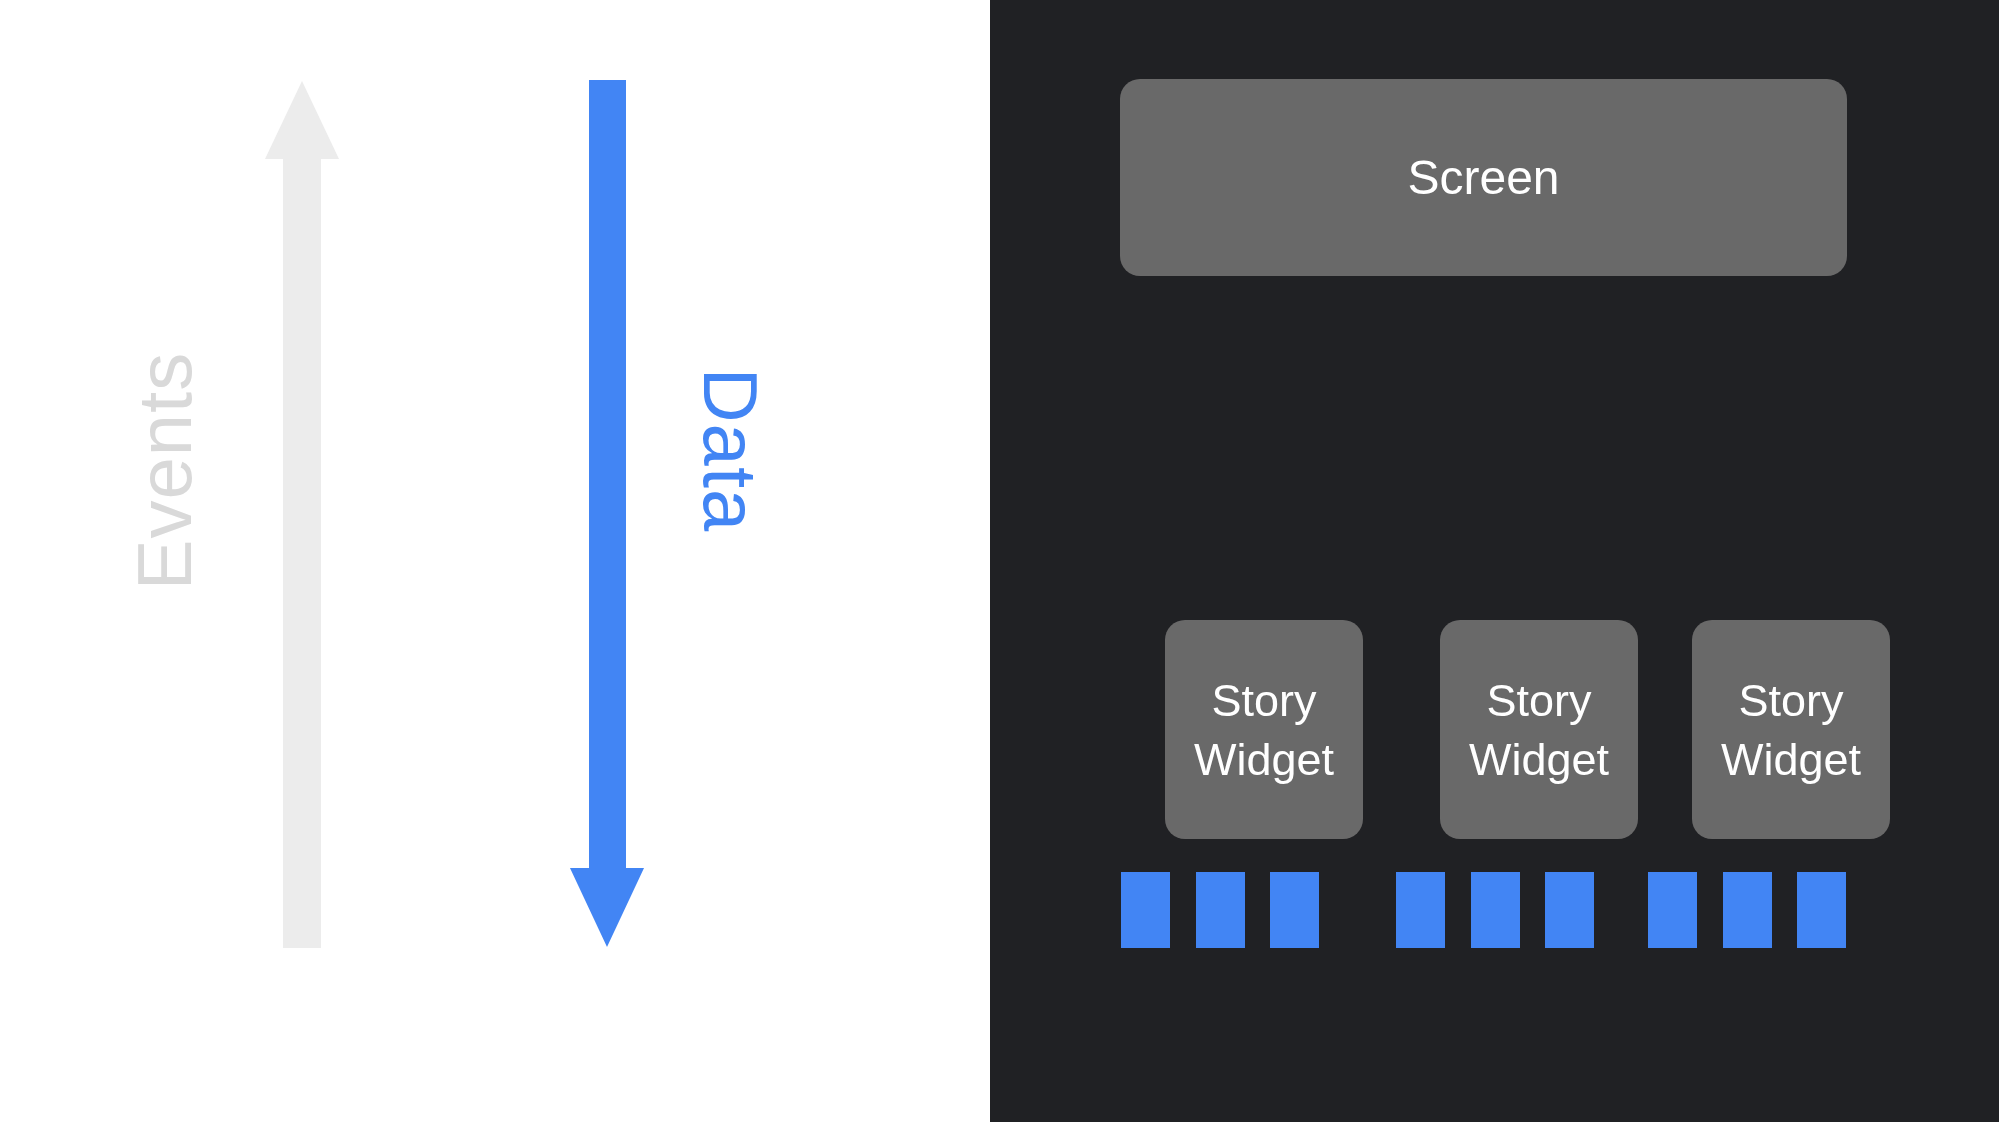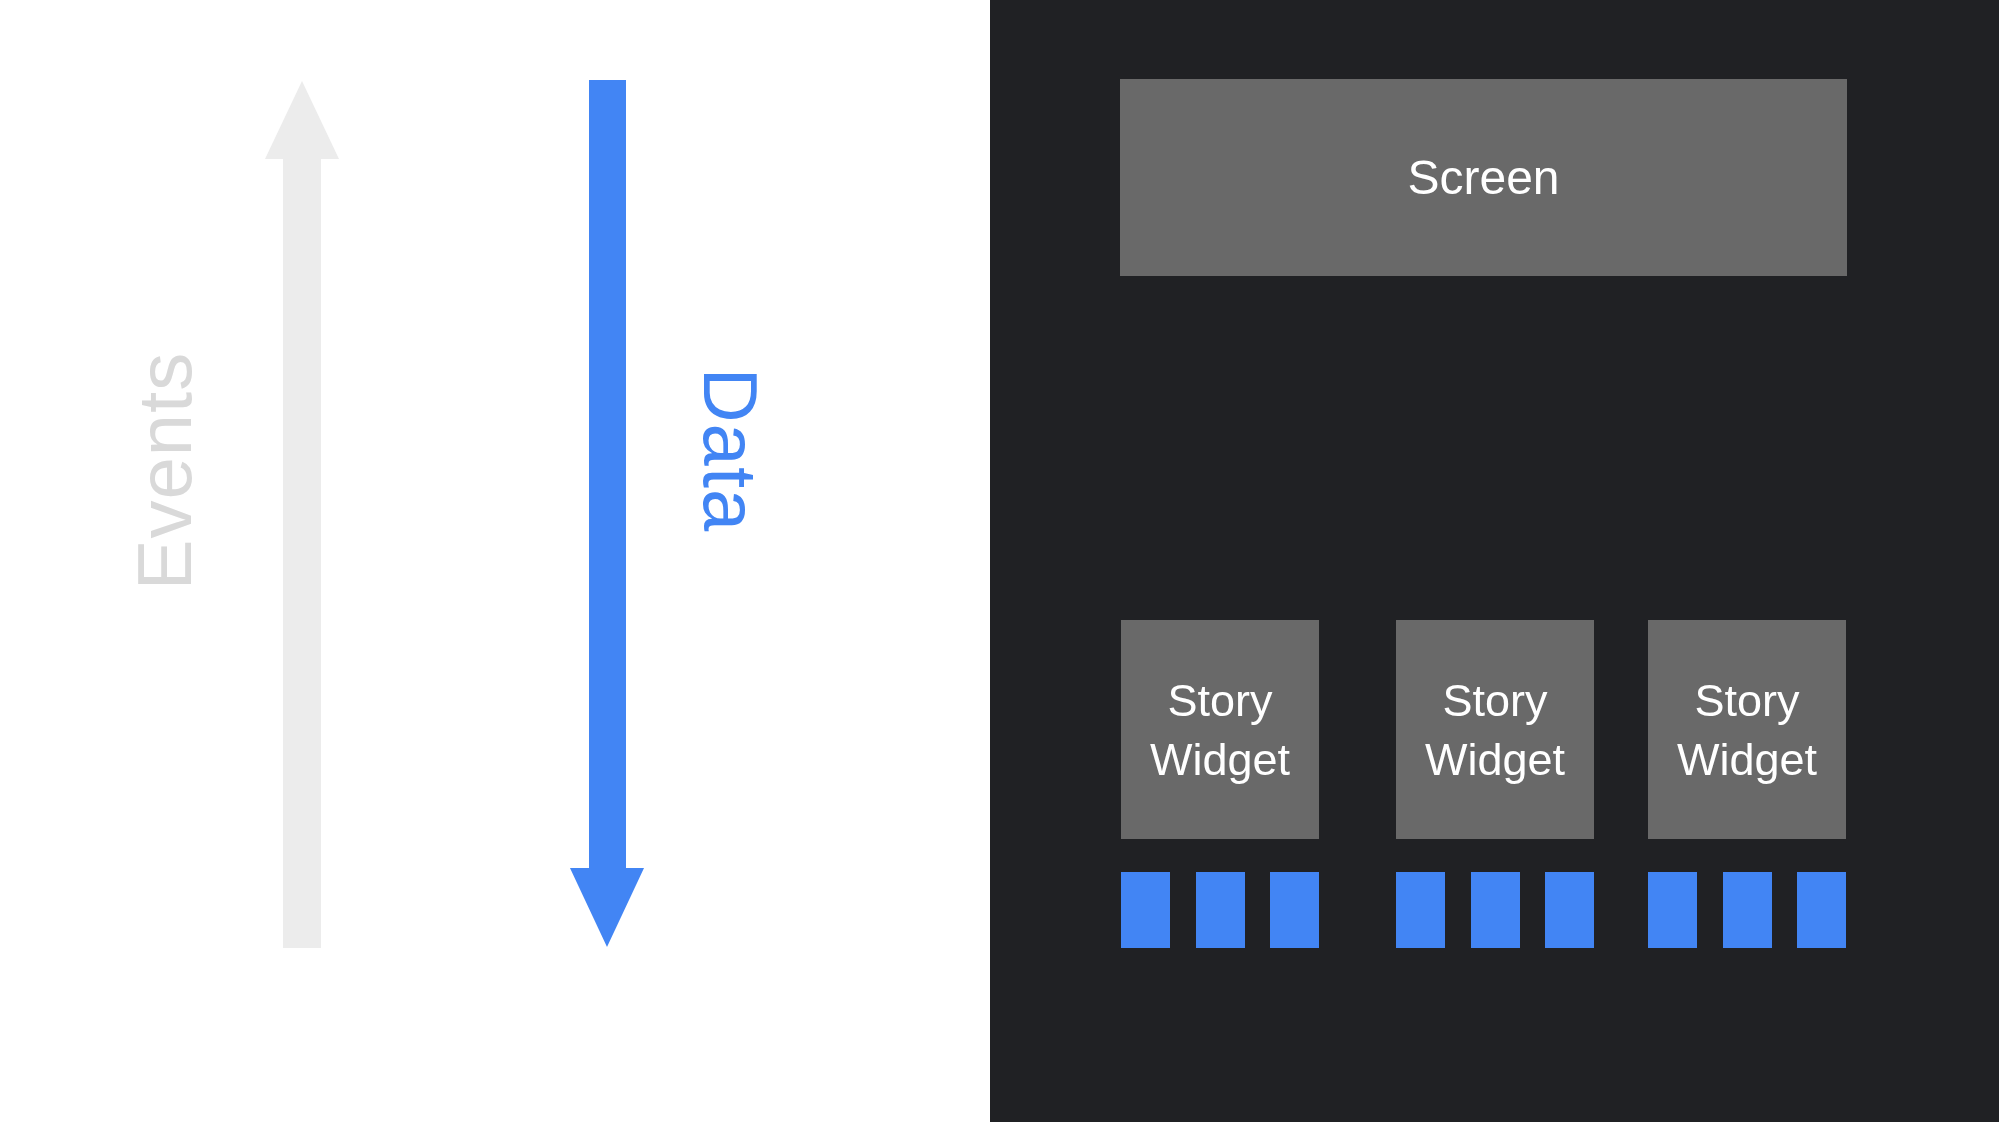--- a/index.html
+++ b/index.html
@@ -68,30 +68,32 @@
   }
 
   .gbox {
     position: absolute;
     background: #696969;
     color: #ffffff;
     display: flex;
     align-items: center;
     justify-content: center;
     text-align: center;
+    border-radius: 20px;
   }
   .gbox.big { font-size: 48px; }
   .screen-box   { left: 1120px; top: 79px;  width: 727px; height: 197px; }
   .newsfeed-box { left: 1120px; top: 341px; width: 727px; height: 214px; }
 
   .story-box {
     font-size: 45px;
     line-height: 59px;
     top: 620px; height: 219px;
     flex-direction: column;
+    margin-left: 44px;
   }
   .story-1 { left: 1121px; width: 198px; }
   .story-2 { left: 1396px; width: 198px; }
   .story-3 { left: 1648px; width: 198px; }
 
   .squares-row {
     position: absolute;
     top: 872px; height: 76px; width: 198px;
     display: flex;
     justify-content: space-between;

